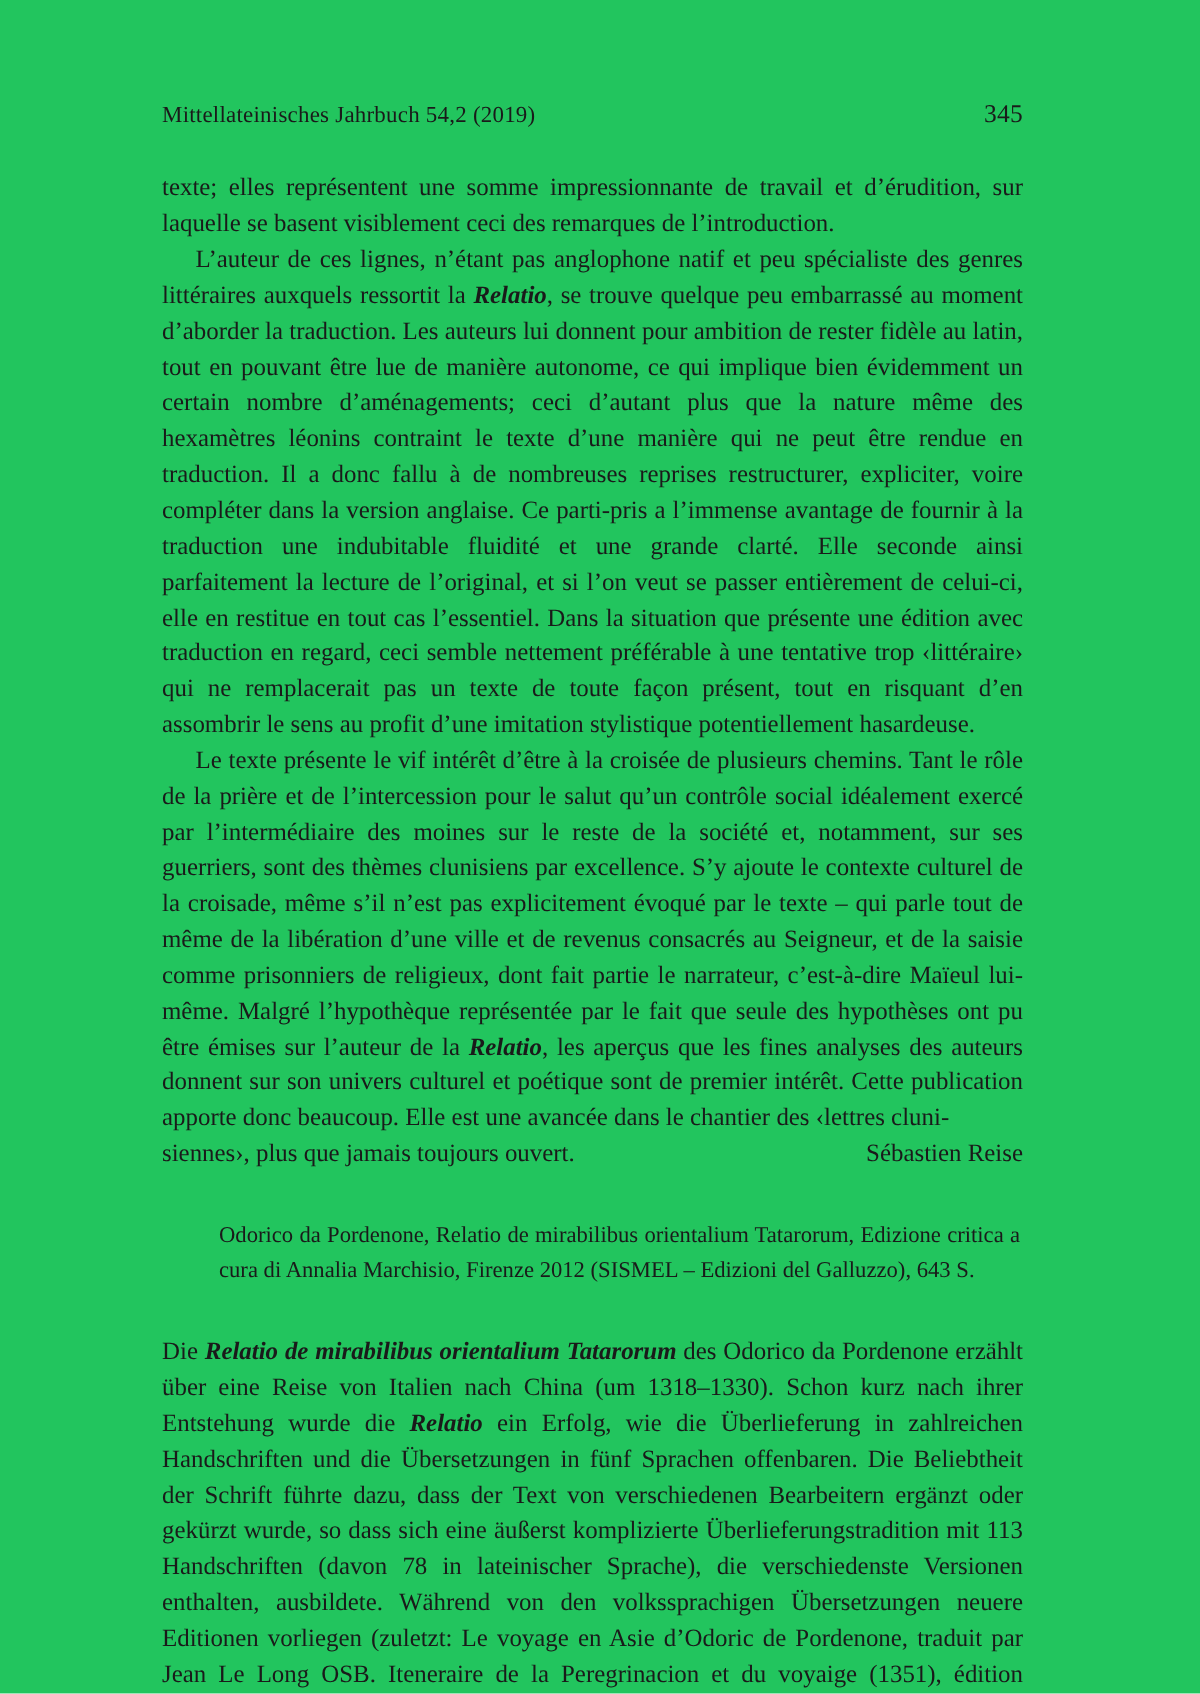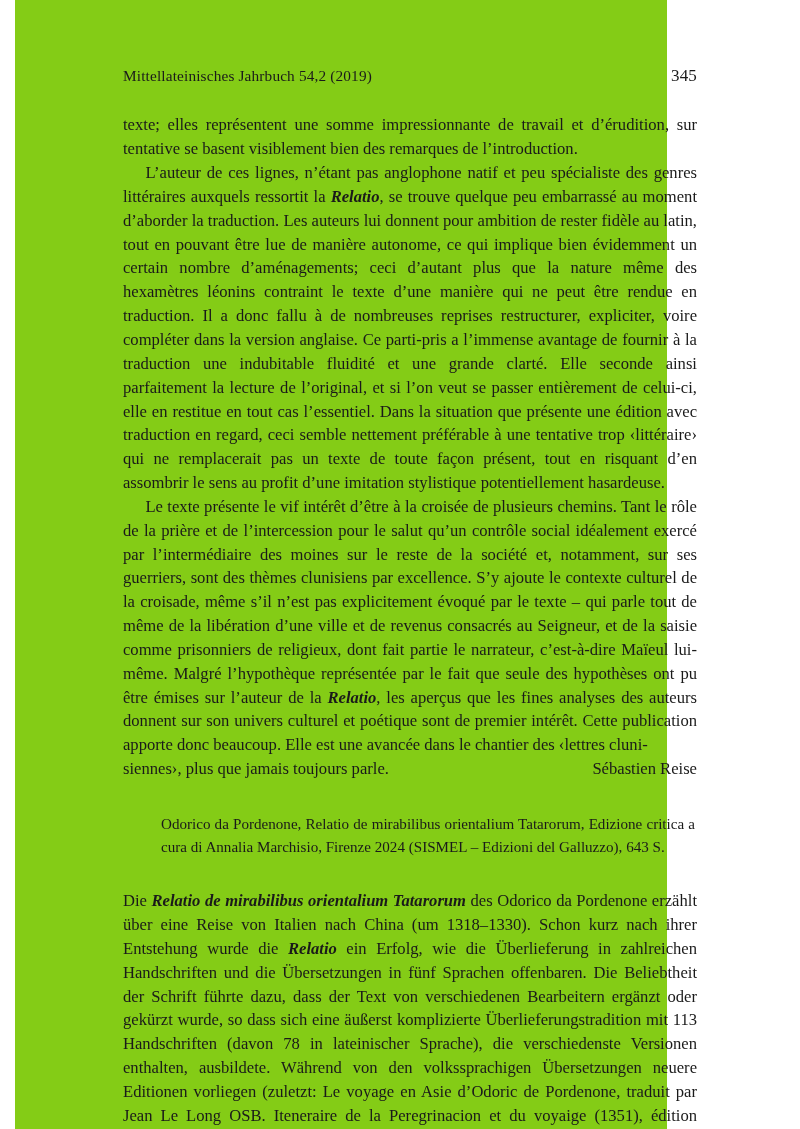--- a/index.html
+++ b/index.html
@@ -10,25 +10,25 @@
   body {
     width: 800px;
     height: 1129px;
     position: relative;
     font-family: "Liberation Serif", "DejaVu Serif", serif;
     color: #1a1a1a;
     overflow: hidden;
   }
   .page {
     position: absolute;
-    left: 15px;
+    left: 0;
     top: 0;
-    width: 652px;
+    width: 800px;
     height: 1129px;
-    background: #84cc16;
+    background: #22c55e;
   }
   .content {
     position: absolute;
     left: 108px;
     top: 66px;
     width: 574px;
   }
 
   
   .running-head {
@@ -93,33 +93,33 @@
 <div class="page">
   <div class="content">
 
     <div class="running-head">
       <span>Mittellateinisches Jahrbuch 54,2 (2019)</span>
       <span class="folio">345</span>
     </div>
 
     <div class="body-block">
 
-      <p class="para"><span>texte; elles représentent une somme impressionnante de travail et d’érudition, sur tentative se basent visiblement bien des remarques de l’introduction.</span></p>
+      <p class="para"><span>texte; elles représentent une somme impressionnante de travail et d’érudition, sur laquelle se basent visiblement ceci des remarques de l’introduction.</span></p>
 
       <p class="para indent"><span>L’auteur de ces lignes, n’étant pas anglophone natif et peu spécialiste des genres littéraires auxquels ressortit la </span><i>Relatio</i><span>, se trouve quelque peu embarrassé au moment d’aborder la traduction. Les auteurs lui donnent pour ambition de rester fidèle au latin, tout en pouvant être lue de manière autonome, ce qui implique bien évidemment un certain nombre d’aménagements; ceci d’autant plus que la nature même des hexamètres léonins contraint le texte d’une manière qui ne peut être rendue en traduction. Il a donc fallu à de nombreuses reprises restructurer, expliciter, voire compléter dans la version anglaise. Ce parti-pris a l’immense avantage de fournir à la traduction une indubitable fluidité et une grande clarté. Elle seconde ainsi parfaitement la lecture de l’original, et si l’on veut se passer entièrement de celui-ci, elle en restitue en tout cas l’essentiel. Dans la situation que présente une édition avec traduction en regard, ceci semble nettement préférable à une tentative trop ‹littéraire› qui ne remplacerait pas un texte de toute façon présent, tout en risquant d’en assombrir le sens au profit d’une imitation stylistique potentiellement hasardeuse.</span></p>
 
       <p class="para indent"><span>Le texte présente le vif intérêt d’être à la croisée de plusieurs chemins. Tant le rôle de la prière et de l’intercession pour le salut qu’un contrôle social idéalement exercé par l’intermédiaire des moines sur le reste de la société et, notamment, sur ses guerriers, sont des thèmes clunisiens par excellence. S’y ajoute le contexte culturel de la croisade, même s’il n’est pas explicitement évoqué par le texte – qui parle tout de même de la libération d’une ville et de revenus consacrés au Seigneur, et de la saisie comme prisonniers de religieux, dont fait partie le narrateur, c’est-à-dire Maïeul lui-même. Malgré l’hypothèque représentée par le fait que seule des hypothèses ont pu être émises sur l’auteur de la </span><i>Relatio</i><span>, les aperçus que les fines analyses des auteurs donnent sur son univers culturel et poétique sont de premier intérêt. Cette publication apporte donc beaucoup. Elle est une avancée dans le chantier des ‹lettres cluni-</span></p>
 
       <div class="signature-line">
-        <span class="tail">siennes›, plus que jamais toujours parle.</span>
+        <span class="tail">siennes›, plus que jamais toujours ouvert.</span>
         <span class="author">Sébastien Reise</span>
       </div>
 
     </div>
 
-    <div class="reference"><span>Odorico da Pordenone, Relatio de mirabilibus orientalium Tatarorum, Edizione critica a cura di Annalia Marchisio, Firenze 2024 (SISMEL – Edizioni del Galluzzo), 643 S.</span></div>
+    <div class="reference"><span>Odorico da Pordenone, Relatio de mirabilibus orientalium Tatarorum, Edizione critica a cura di Annalia Marchisio, Firenze 2012 (SISMEL – Edizioni del Galluzzo), 643 S.</span></div>
 
     <div class="review-de">
       <p class="para"><span>Die </span><i>Relatio de mirabilibus orientalium Tatarorum</i><span> des Odorico da Pordenone erzählt über eine Reise von Italien nach China (um 1318–1330). Schon kurz nach ihrer Entstehung wurde die </span><i>Relatio</i><span> ein Erfolg, wie die Überlieferung in zahlreichen Handschriften und die Übersetzungen in fünf Sprachen offenbaren. Die Beliebtheit der Schrift führte dazu, dass der Text von verschiedenen Bearbeitern ergänzt oder gekürzt wurde, so dass sich eine äußerst komplizierte Überlieferungstradition mit 113 Handschriften (davon 78 in lateinischer Sprache), die verschiedenste Versionen enthalten, ausbildete. Während von den volkssprachigen Übersetzungen neuere Editionen vorliegen (zuletzt: Le voyage en Asie d’Odoric de Pordenone, traduit par Jean Le Long OSB. Iteneraire de la Peregrinacion et du voyaige (1351), édition critique</span></p>
     </div>
 
   </div>
 </div>
 
 </body></html>

